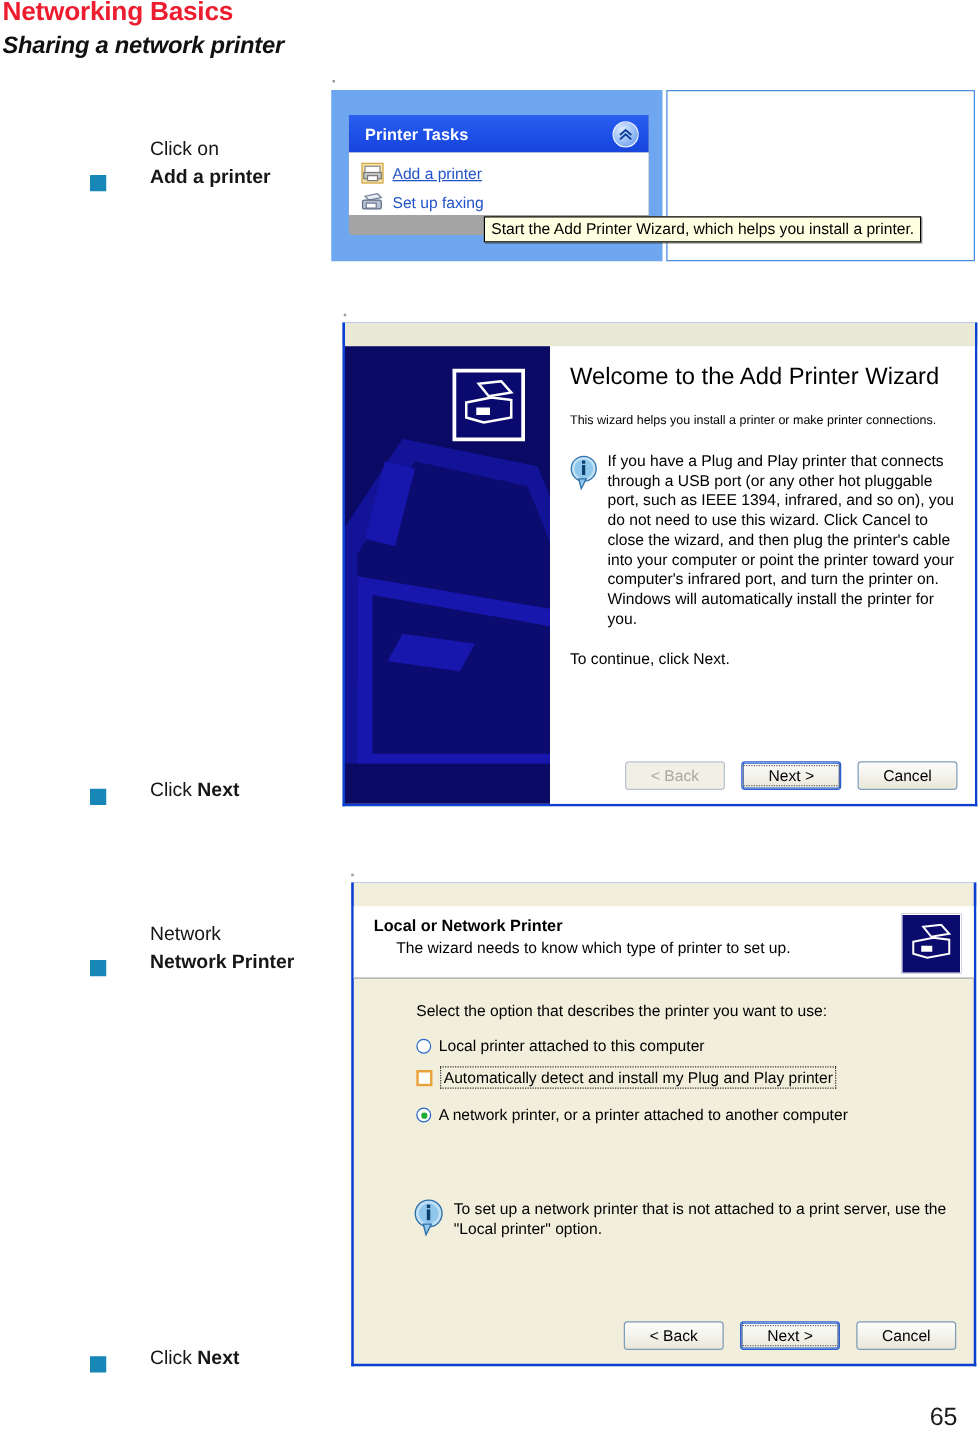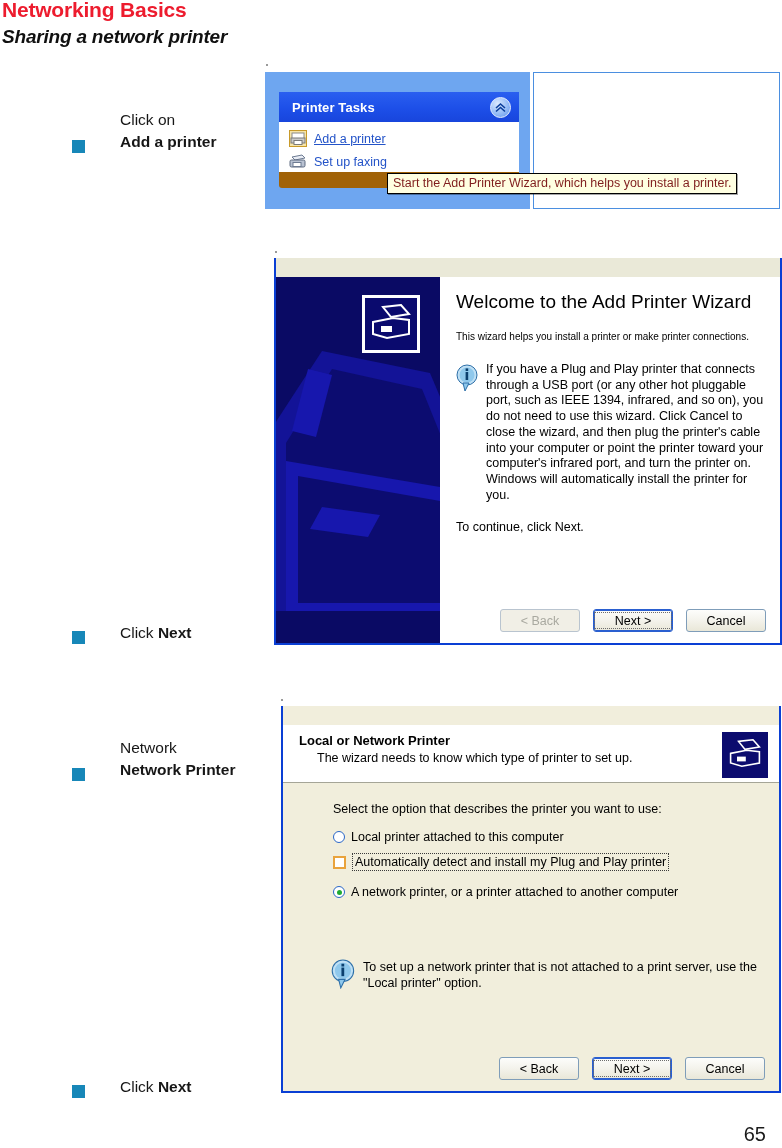--- a/index.html
+++ b/index.html
@@ -47,21 +47,21 @@
   #panel1{left:265px;top:72px;width:515px;height:137px;}
   #panel1 .bluebg{
     position:absolute;left:0;top:0;width:265px;height:137px;background:#6ea6f0;
   }
   #panel1 .filelist{
     position:absolute;left:268px;top:0;width:247px;height:137px;
     background:#ffffff;border:1px solid #4b8fe0;box-sizing:border-box;
   }
   .tasks-box{
     position:absolute;left:14px;top:20px;width:240px;height:96px;
-    background:#a16207;border-radius:0 0 3px 3px;overflow:hidden;text-align:center;
+    background:#a3a3a3;border-radius:0 0 3px 3px;overflow:hidden;text-align:center;
   }
   .tasks-head{
     height:30px;box-sizing:border-box;
     background:linear-gradient(to bottom,#2a5ff0 0%,#1d4fe8 55%,#1845dc 100%);
     display:flex;align-items:center;justify-content:space-between;
     padding:0 8px 0 13px;
   }
   .tasks-head-label{color:#ffffff;font-size:13px;font-weight:bold;letter-spacing:.1px;}
   .chev-btn{
     width:19px;height:19px;border-radius:50%;
@@ -72,21 +72,21 @@
   .tasks-body{background:#ffffff;padding:6px 0 0 10px;}
   .task-row{display:flex;align-items:center;height:21px;margin-bottom:2px;}
   .task-row .ticon{width:18px;height:17px;flex:0 0 auto;margin-right:7px;position:relative;}
   .task-link{font-size:12.5px;color:#2353c8;text-decoration:underline;white-space:nowrap;}
   .task-link.nounder{text-decoration:none;}
 
   
   .tooltip{
     position:absolute;left:122px;top:101px;
     background:#ffffe1;border:1px solid #000000;
-    font-size:12.5px;color:#7f1d1d;padding:2px 5px 3px 5px;white-space:nowrap;
+    font-size:12.5px;color:#000000;padding:2px 5px 3px 5px;white-space:nowrap;
     box-shadow:1px 1px 0 rgba(0,0,0,.35);
   }
 
   
   #panel2{left:274px;top:258px;width:508px;height:387px;
           border:2px solid #0a3fd4;border-top:none;box-sizing:border-box;background:#eae9d8;}
   #panel2-title{position:absolute;left:274px;top:258px;width:508px;}
   .wiz-body{position:absolute;left:0;top:19px;right:0;bottom:0;display:flex;}
   .wiz-side{
     width:164px;flex:0 0 auto;position:relative;overflow:hidden;

